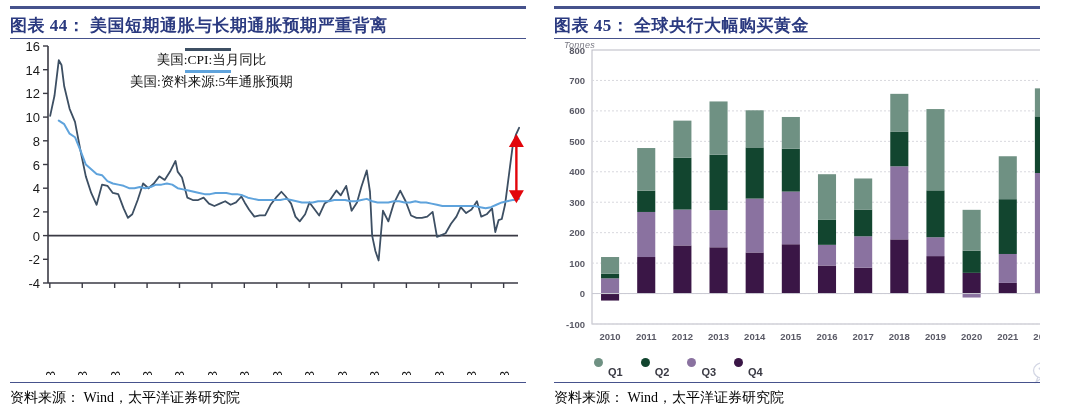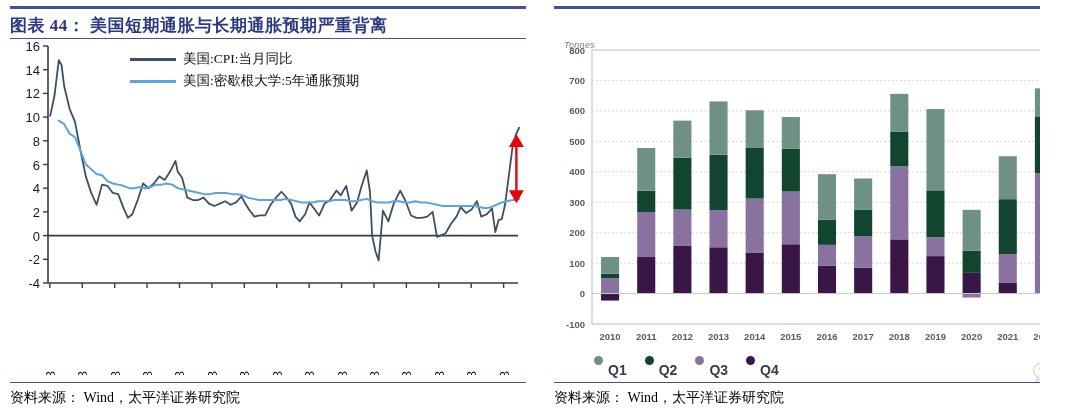--- a/index.html
+++ b/index.html
@@ -58,21 +58,21 @@
     width: 516px; height: 335px;
   }
   .lc-svg { display: block; }
 
   .legend-line {
     position: absolute;
     left: 120px; top: 8px;
     font-family: "Liberation Serif", serif;
     font-size: 13.5px; color: #111;
   }
-  .legend-row { display: flex; align-items: center; height: 22px; }
+  .legend-row { display: flex; align-items: center; height: 22px; flex-direction: column; }
   .legend-swatch {
     display: inline-block; width: 46px; height: 3px;
     margin-right: 7px;
   }
   .legend-label { white-space: nowrap; font-size: 13.5px; }
 
   
   .bar-chart-area {
     position: absolute;
     left: 8px; top: 40px;
@@ -85,21 +85,21 @@
     letter-spacing: 0.3px;
   }
   .bar-legend {
     position: absolute; left: 42px; bottom: 2px;
     display: flex; align-items: center; gap: 18px;
   }
   .bl-item { display: flex; align-items: center; gap: 5px; }
   .bl-dot { width: 9px; height: 9px; border-radius: 50%; display: inline-block; }
   .bl-text {
     font-family: "Liberation Sans", sans-serif;
-    font-size: 14px; color: #3a3a44; font-weight: bold; margin-top: 20px;
+    font-size: 11px; color: #3a3a44; font-weight: bold; margin-top: 20px;
   }
 
   .watermark {
     position: absolute; right: 14px; bottom: 32px;
     display: flex; align-items: center; gap: 5px;
     opacity: 0.42;
   }
   .wm-text {
     font-family: "Liberation Sans", sans-serif;
     font-size: 21px; color: #8a93b8; letter-spacing: 2px;
@@ -182,32 +182,35 @@
             <polygon points="498.8793103448266,150.235 513.8793103448265,150.235 506.3793103448266,163.235" fill="#e2050b"></polygon>
           </g>
         </svg>
       <div class="legend-line">
         <div class="legend-row">
           <span class="legend-swatch" id="sw-cpi" style="background: rgb(61, 79, 99);"></span>
           <span class="legend-label">美国:CPI:当月同比</span>
         </div>
         <div class="legend-row">
           <span class="legend-swatch" id="sw-exp" style="background: rgb(95, 163, 220);"></span>
-          <span class="legend-label">美国:密歇根大学:5年通胀预期</span>
+          <span class="legend-label">美国:资料来源:5年通胀预期</span>
         </div>
       </div>
     </div>
 
     <div class="footer-bar">
       <span class="footer-text">资料来源： Wind，太平洋证券研究院</span>
     </div>
   </div>
 
   <div class="panel panel-right">
     <div class="rule-top"></div>
+    <div class="title-bar">
+      <span class="title-text">图表 45： 全球央行大幅购买黄金</span>
+    </div>
 
     <div class="bar-chart-area">
       <span class="units-label">Tonnes</span>
       <svg id="bar-svg" width="520" height="318">
           <rect x="40" y="10" width="470" height="274" fill="#ffffff" stroke="#b9b9c4" stroke-width="1"></rect>
           <line x1="40" y1="284" x2="510" y2="284" stroke="#d8d8de" stroke-width="1" stroke-dasharray="2,2"></line>
           <text x="33" y="287.5" text-anchor="end" font-family="&quot;Liberation Sans&quot;, sans-serif" font-size="9.5" fill="#5a5a66" font-weight="bold">-100</text>
           <line x1="40" y1="253.55555555555554" x2="510" y2="253.55555555555554" stroke="#d8d8de" stroke-width="1" stroke-dasharray="2,2"></line>
           <text x="33" y="257.05555555555554" text-anchor="end" font-family="&quot;Liberation Sans&quot;, sans-serif" font-size="9.5" fill="#5a5a66" font-weight="bold">0</text>
           <line x1="40" y1="223.11111111111111" x2="510" y2="223.11111111111111" stroke="#d8d8de" stroke-width="1" stroke-dasharray="2,2"></line>

